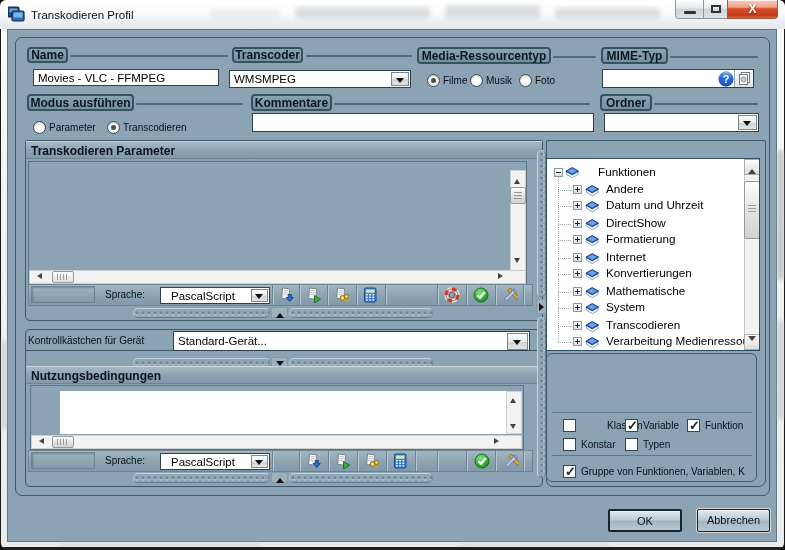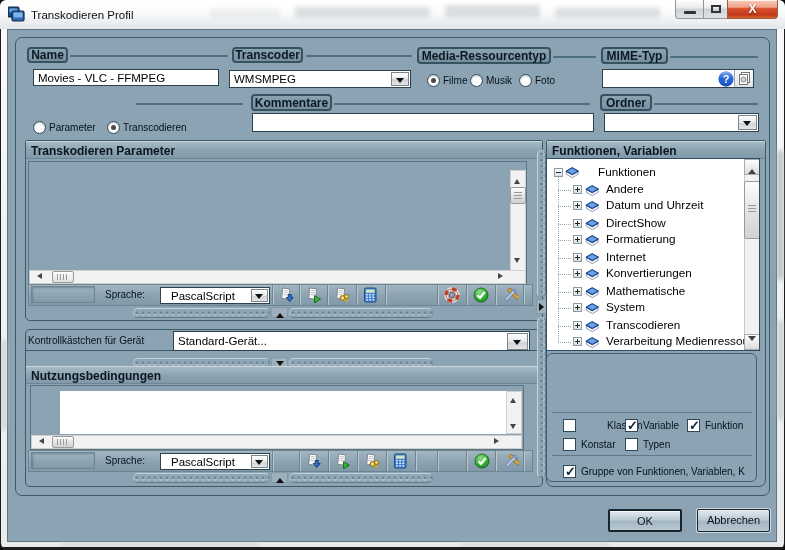--- a/index.html
+++ b/index.html
@@ -135,20 +135,21 @@
   </svg>
   <div style="position:absolute;right:0px;top:0px;width:19px;height:17px;border-left:1px solid #9aa4ab;background:linear-gradient(180deg,#fafbfb,#dfe3e6);">
   <svg class="abs" style="left:3px;top:2px;" width="13" height="13" viewBox="0 0 13 13">
     <rect x="3.5" y="0.5" width="8" height="10" fill="#fff" stroke="#777"></rect>
     <rect x="1.5" y="2.5" width="8" height="10" fill="#fff" stroke="#777"></rect>
     <circle cx="5.5" cy="7.5" r="2.5" fill="#cfd4d8" stroke="#888"></circle>
   </svg>
   </div>
 </div>
 
+<div class="tab" style="left:27px;top:94px;width:107px;height:17px;line-height:14px;">Modus ausführen</div>
 <div class="gline" style="left:136px;top:103px;width:107px;"></div>
 <div class="tab" style="left:251px;top:94px;width:81px;height:17px;line-height:14px;">Kommentare</div>
 <div class="gline" style="left:334px;top:103px;width:256px;"></div>
 <div class="tab" style="left:600px;top:94px;width:52px;height:17px;line-height:14px;">Ordner</div>
 <div class="gline" style="left:654px;top:103px;width:104px;"></div>
 
 <div class="rad" style="left:33px;top:121px;"></div>
     <div class="lbl" style="left:49px;top:122px;">Parameter</div>
 <div class="rad sel" style="left:107px;top:121px;">
       <i></i>
@@ -364,23 +365,20 @@
 <svg class="abs" style="left:503px;top:453px;" width="16" height="16" viewBox="0 0 16 16">
       <rect x="3" y="3" width="13" height="3.4" rx="1" transform="rotate(45 8 8)" fill="#d9a33c" stroke="#8a6317" stroke-width="0.8"></rect>
       <path d="M12.5,2 a3,3 0 0 0 -3,3 l-7,7 2,2 7,-7 a3,3 0 0 0 3,-3 l-1.6,1.6 -1.6,-1.6 z" fill="#b9c8e8" stroke="#5c6f96" stroke-width="0.8"></path>
     </svg>
 
 <div class="pillv" style="left:537px;top:150px;height:147px;"></div>
 <div class="parrow" style="left:536px;top:299px;width:11px;height:15px;"></div>
 <div class="tri" style="left:539px;top:303px;border:4px solid transparent;border-left:5px solid #111;"></div>
 <div class="pillv" style="left:537px;top:317px;height:161px;"></div>
 
-<div class="ghead" style="left:547px;top:141px;width:218px;">
-      <b>Funktionen, Variablen</b>
-    </div>
 <div class="abs" style="left:546px;top:158px;width:214px;height:193px;background:#fff;border:1px solid #2d4e66;overflow:hidden;" id="tree">
       <div class="abs" style="left:11px;top:18px;width:1px;height:166px;background:repeating-linear-gradient(180deg,#9aa8b2 0 1px,rgba(0,0,0,0) 1px 2px);"></div>
 <div class="pmbox" style="left:7px;top:9px;">
         <i></i>
       </div>
 <svg class="abs" style="left:18px;top:7px;" width="14" height="13" viewBox="0 0 14 13">
         <path d="M1.3,5.6 L7.3,9.0 L13.1,5.7 L13.1,8.3 L7.3,11.6 L1.3,8.2 Z" fill="#ffffff" stroke="#5a718c" stroke-width="0.7"></path>
         <path d="M0.9,5.2 L7.2,8.6 L13.5,5.1 L7.2,1.6 Z" fill="#3c7ad6" stroke="#123a78" stroke-width="1"></path>
         <path d="M2.7,5.1 L7.2,2.6 L11.7,5.1 L7.2,7.5 Z" fill="#6ba0e8"></path>
       </svg>

